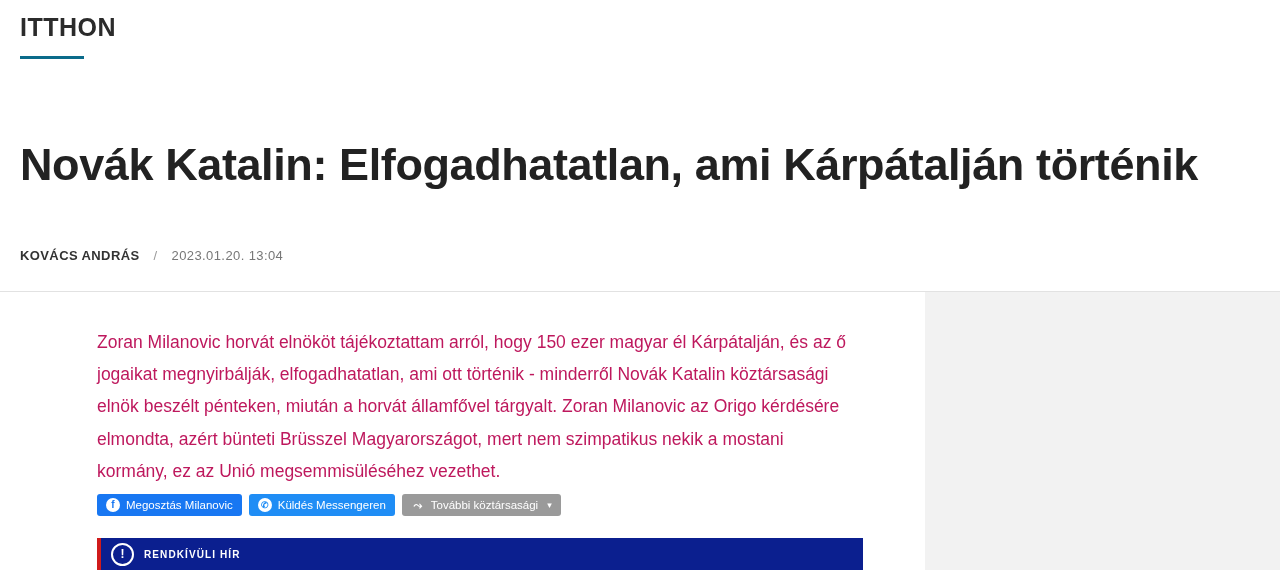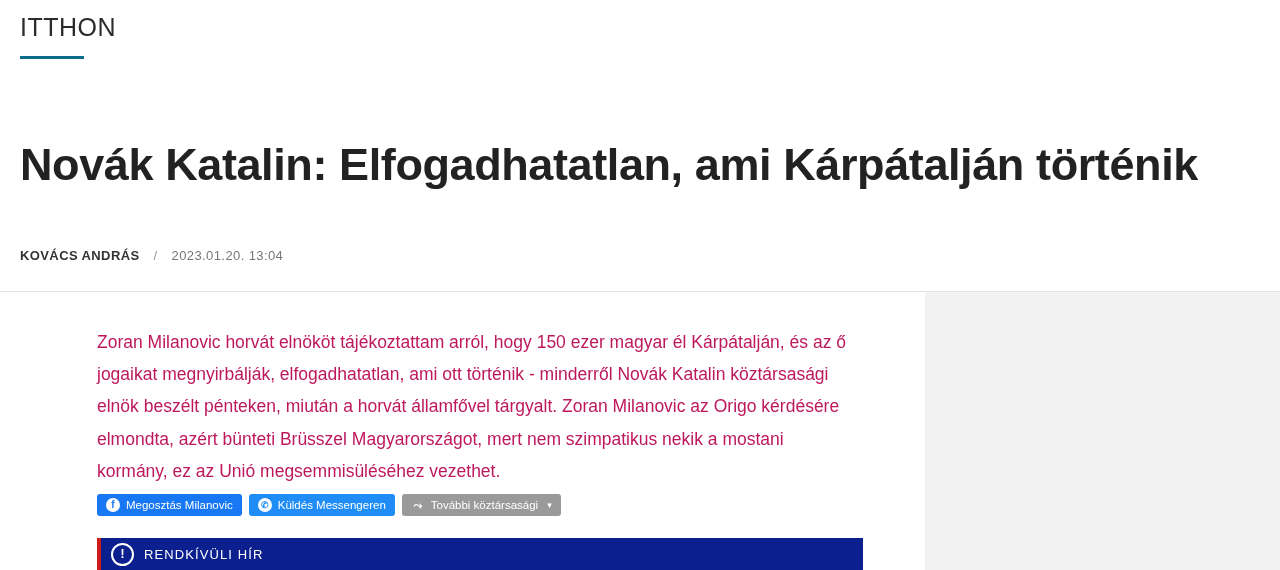--- a/index.html
+++ b/index.html
@@ -23,21 +23,21 @@
   .category-wrap {
     position: absolute;
     left: 20px;
     top: 14px;
     width: 900px;
   }
   .category {
     font-size: 25px;
     letter-spacing: 0.5px;
     color: #2b2b2b;
-    font-weight: 400;
+    font-weight: 700;
     line-height: 1.1;
   }
   .category-rule {
     margin-top: 14px;
     width: 64px;
     height: 3px;
     background: #0a6b8a;
   }
 
   
@@ -174,22 +174,22 @@
     font-size: 12px;
     font-weight: bold;
     display: flex;
     align-items: center;
     justify-content: center;
     line-height: 1;
     margin-left: 2px;
   }
   .breaking-label {
     color: #ffffff;
-    font-size: 13px;
-    font-weight: normal;
+    font-size: 10px;
+    font-weight: bold;
     letter-spacing: 1.1px;
   }
 
   
   .rail {
     position: absolute;
     left: 925px;
     top: 292px;
     width: 355px;
     height: 278px;

